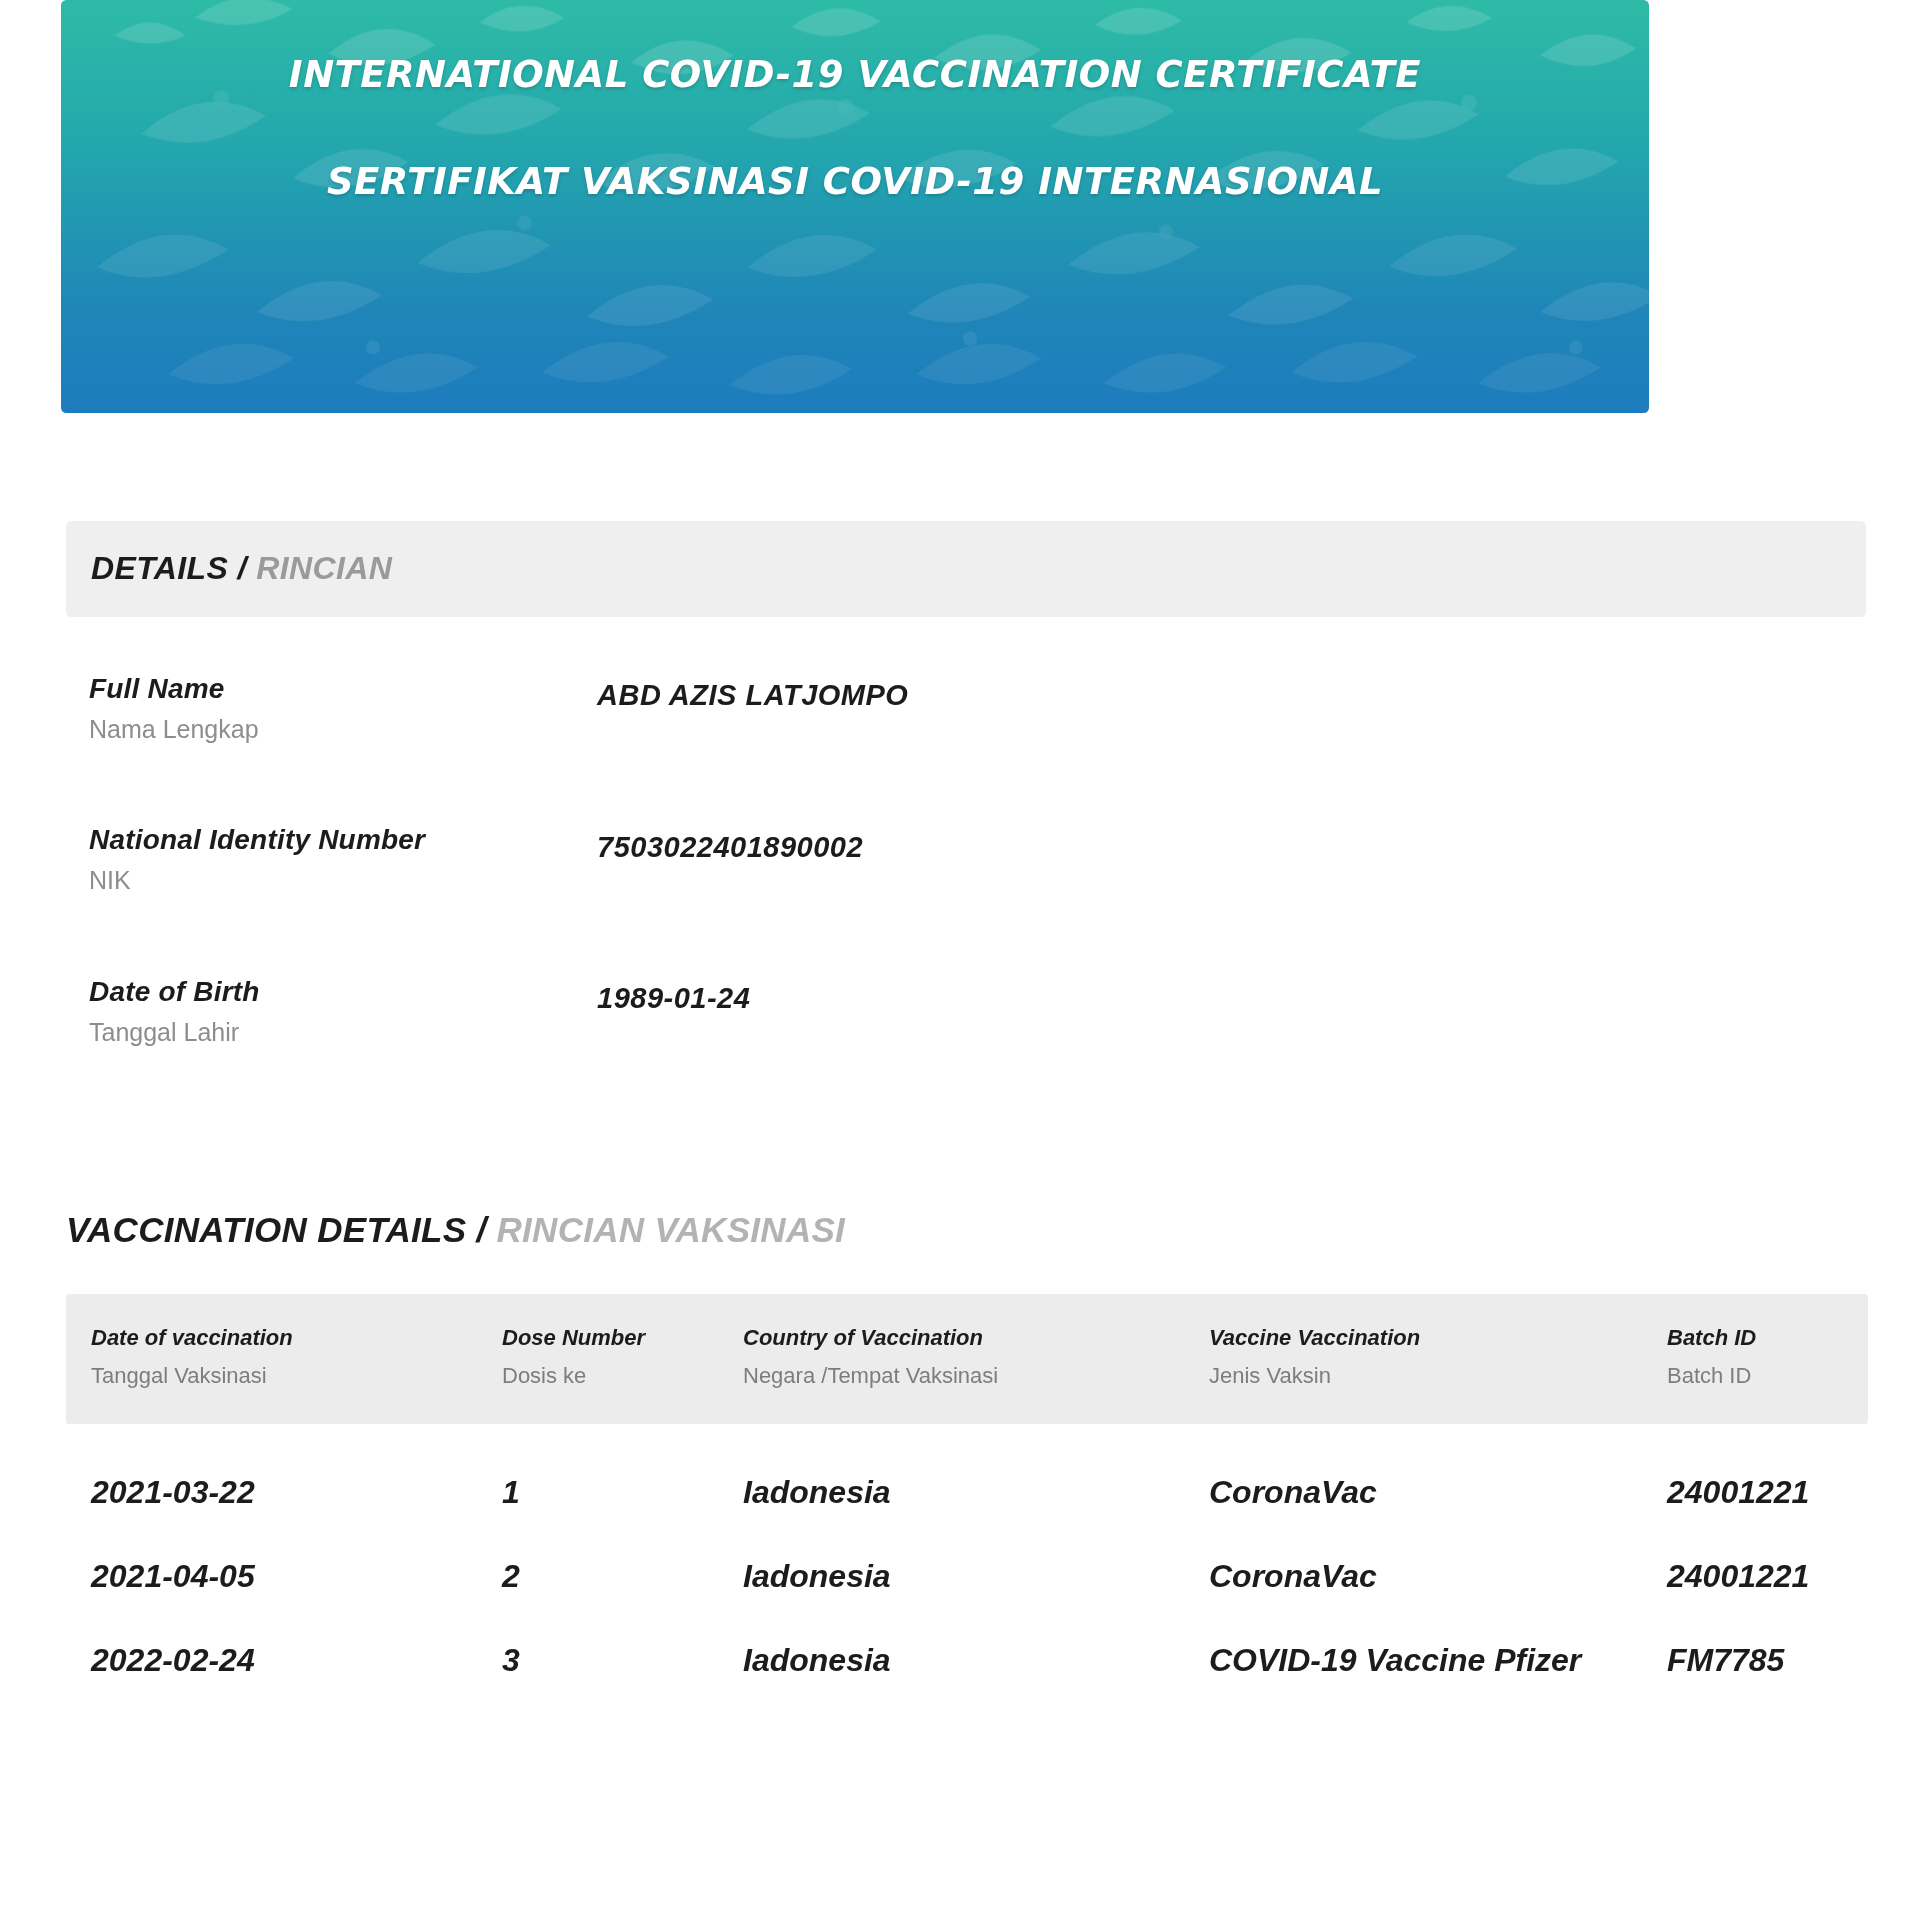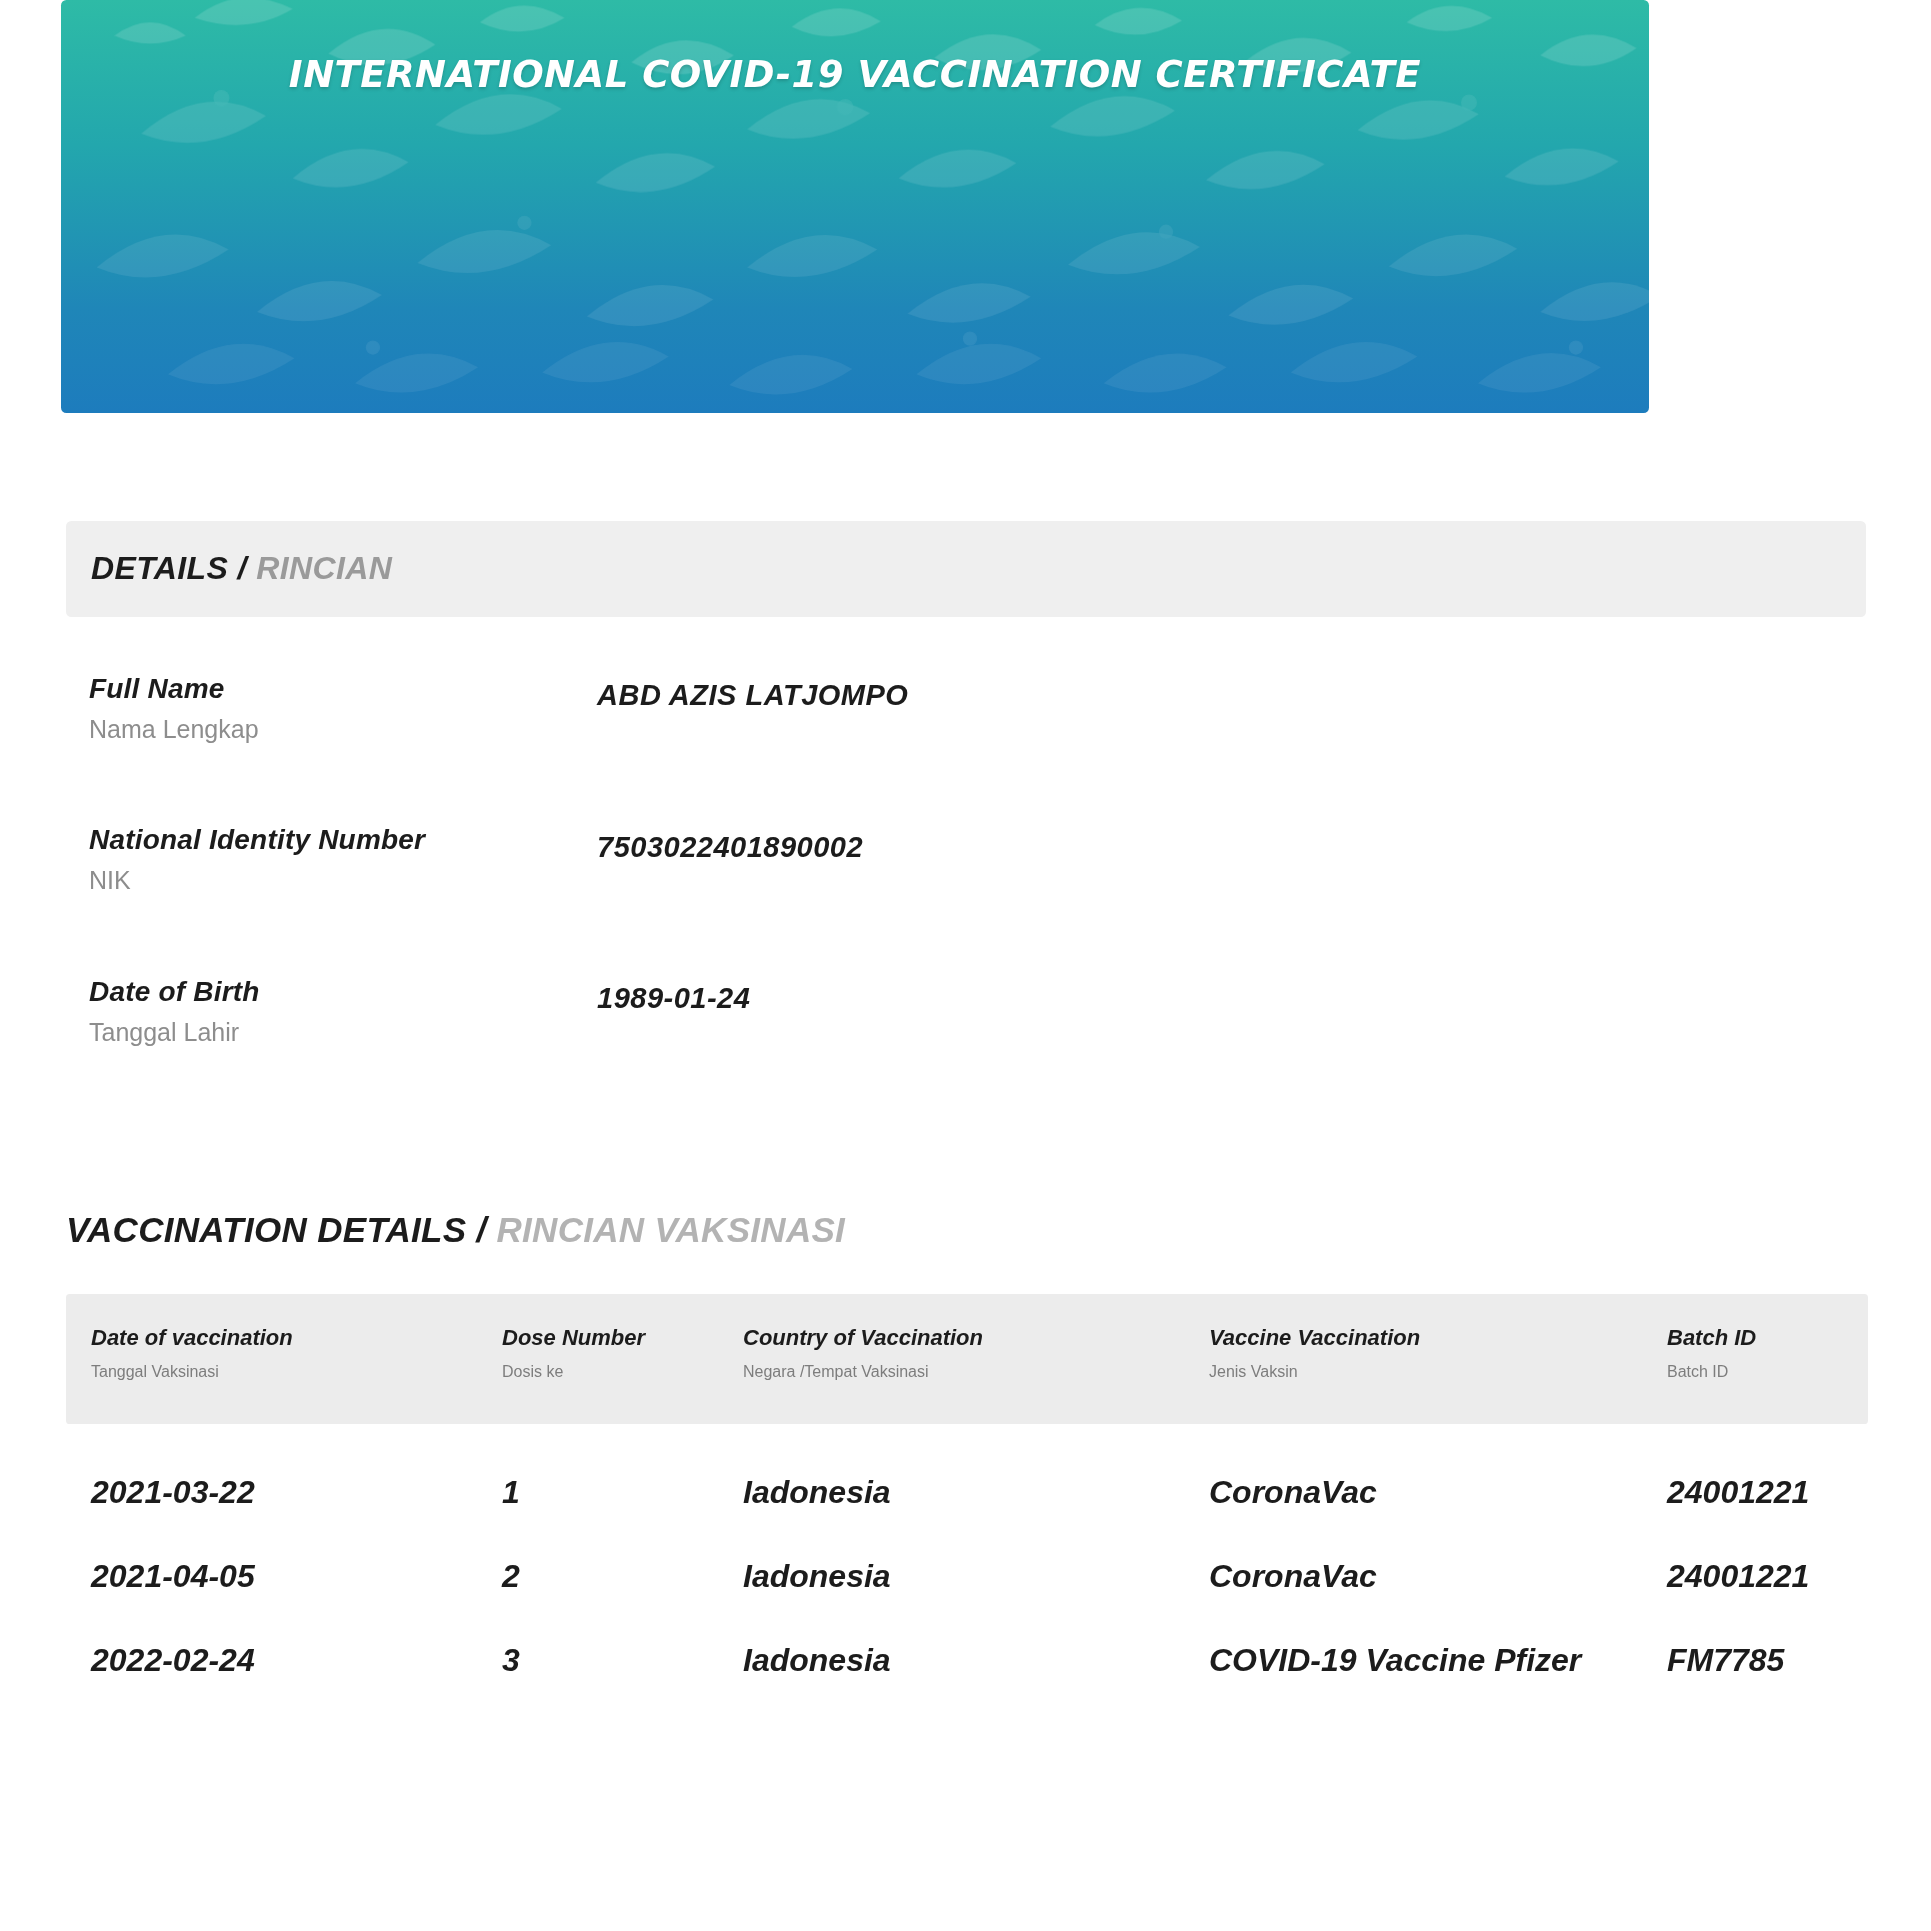--- a/index.html
+++ b/index.html
@@ -147,21 +147,21 @@
   }
   .th-en {
     font-size: 22px;
     font-weight: bold;
     font-style: italic;
     color: #1c1c1c;
     margin: 0;
     white-space: nowrap;
   }
   .th-id {
-    font-size: 16px;
+    font-size: 22px;
     color: #7d7d7d;
     margin: 11.6px 0 0 0;
     white-space: nowrap;
   }
   .trow {
     position: relative;
     height: 84px;
   }
   .td {
     position: absolute;
@@ -241,20 +241,21 @@
           <circle cx="1240" cy="260" r="8"></circle>
           <circle cx="1580" cy="115" r="9"></circle>
           <circle cx="350" cy="390" r="8"></circle>
           <circle cx="1020" cy="380" r="8"></circle>
           <circle cx="1700" cy="390" r="8"></circle>
         </g>
       </g>
     </svg>
     <div class="banner-text">
       <div class="banner-title">INTERNATIONAL COVID-19 VACCINATION CERTIFICATE</div>
+      <div class="banner-subtitle">SERTIFIKAT VAKSINASI COVID-19 INTERNASIONAL</div>
     </div>
   </div>
 
   <div class="details-bar">
     <div class="details-bar-inner">
       <span class="lbl-en">DETAILS /</span>
       <span class="lbl-id">RINCIAN</span>
     </div>
   </div>
 

